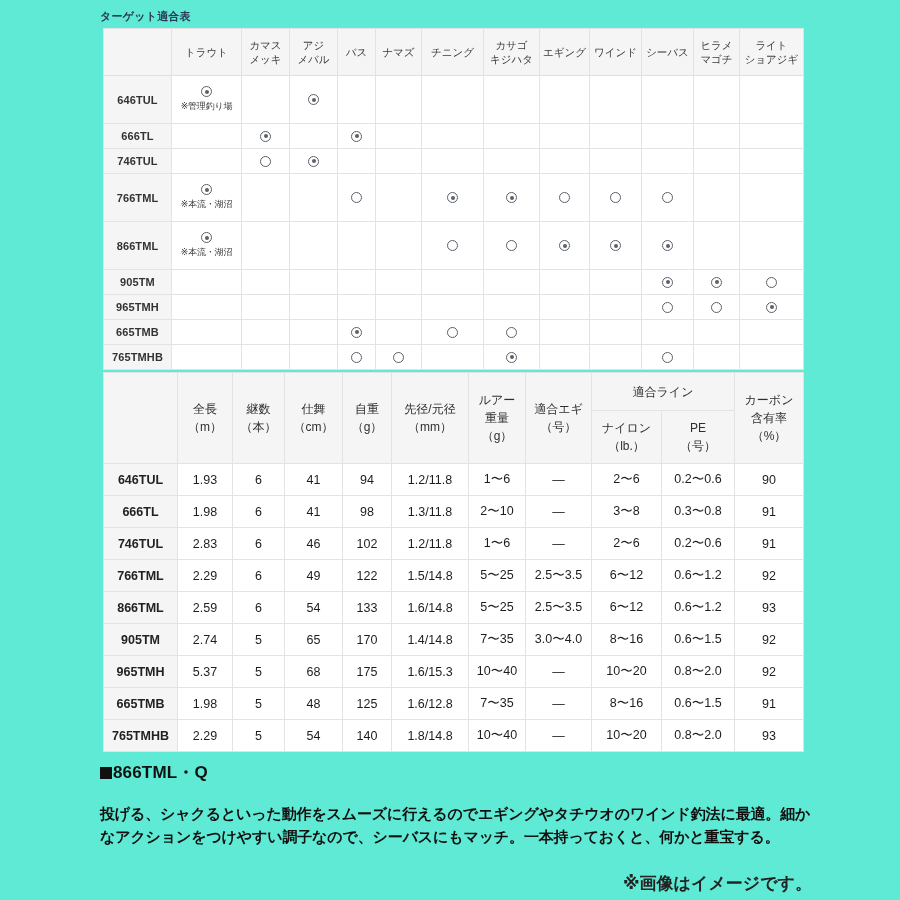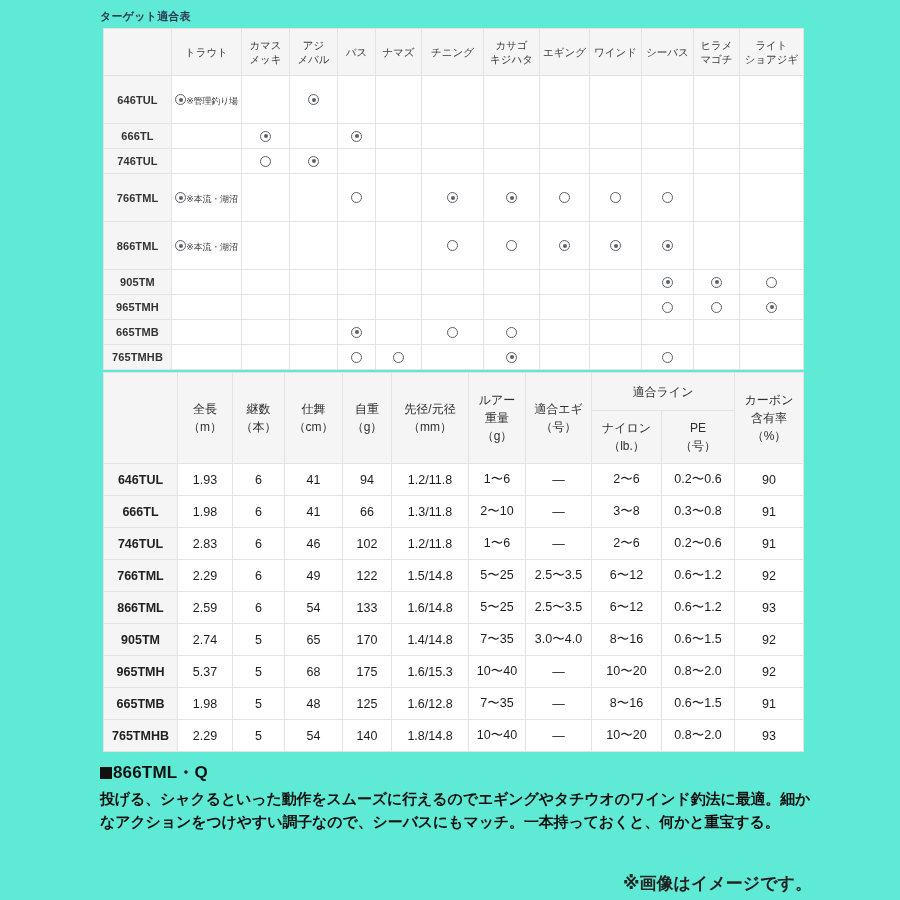--- a/index.html
+++ b/index.html
@@ -101,21 +101,21 @@
     vertical-align: middle;
   }
   .cellnote {
     display: block;
     font-size: 9px;
     color: #3a3a3a;
     margin-top: 3px;
     letter-spacing: -.02em;
     white-space: nowrap;
   }
-  .cellstack { display: flex; flex-direction: row; align-items: center; justify-content: center; }
+  .cellstack { display: flex; flex-direction: column; align-items: center; justify-content: center; }
 
   
   #spec-table {
     left: 103px; top: 372px;
     width: 700px;
   }
   #spec-table thead th {
     background: #f5f5f5;
     font-size: 12px;
     line-height: 1.5;
@@ -142,21 +142,21 @@
     position: absolute;
     left: 100px; top: 763px;
     width: 722px;
   }
   #desc .title {
     font-size: 17px;
     font-weight: bold;
     color: #111;
     letter-spacing: .01em;
     line-height: 1.2;
-    margin-bottom: 5px;
+    margin-bottom: 20px;
   }
   #desc .title .sq {
     display: inline-block;
     width: 12px; height: 12px;
     background: #111;
     margin-right: 1px;
     vertical-align: -1px;
   }
   #desc .body {
     font-size: 15px;
@@ -559,21 +559,21 @@
           <td>—</td>
           <td>2〜6</td>
           <td>0.2〜0.6</td>
           <td>90</td>
         </tr>
         <tr>
           <td class="rowhead">666TL</td>
           <td>1.98</td>
           <td>6</td>
           <td>41</td>
-          <td>66</td>
+          <td>98</td>
           <td>1.3/11.8</td>
           <td>2〜10</td>
           <td>—</td>
           <td>3〜8</td>
           <td>0.3〜0.8</td>
           <td>91</td>
         </tr>
         <tr>
           <td class="rowhead">746TUL</td>
           <td>2.83</td>

